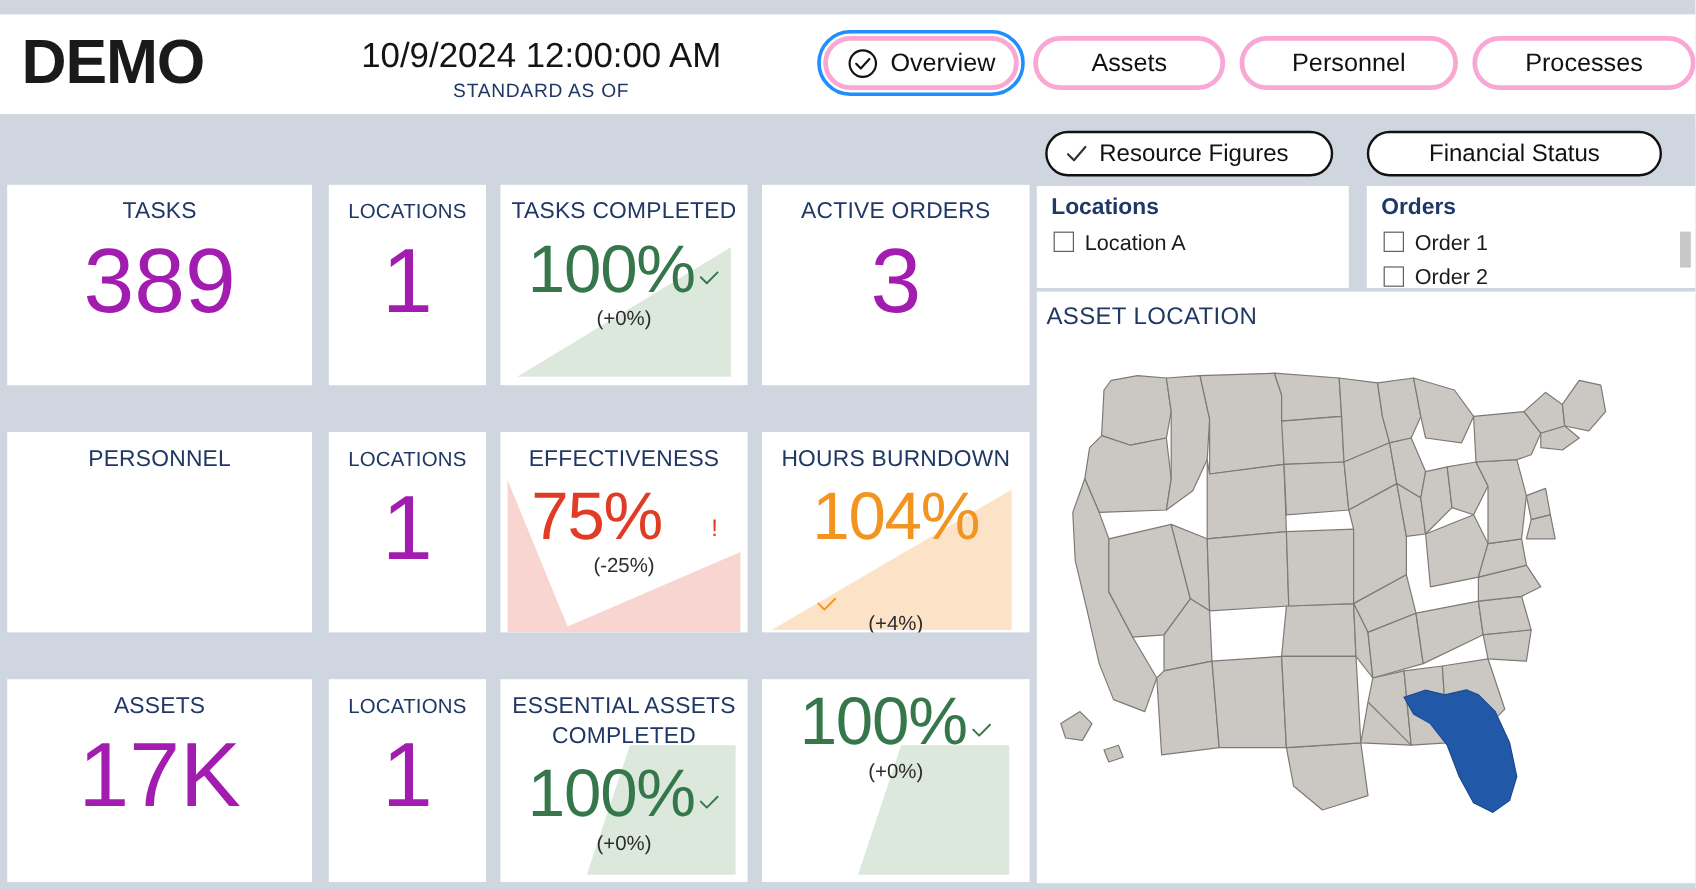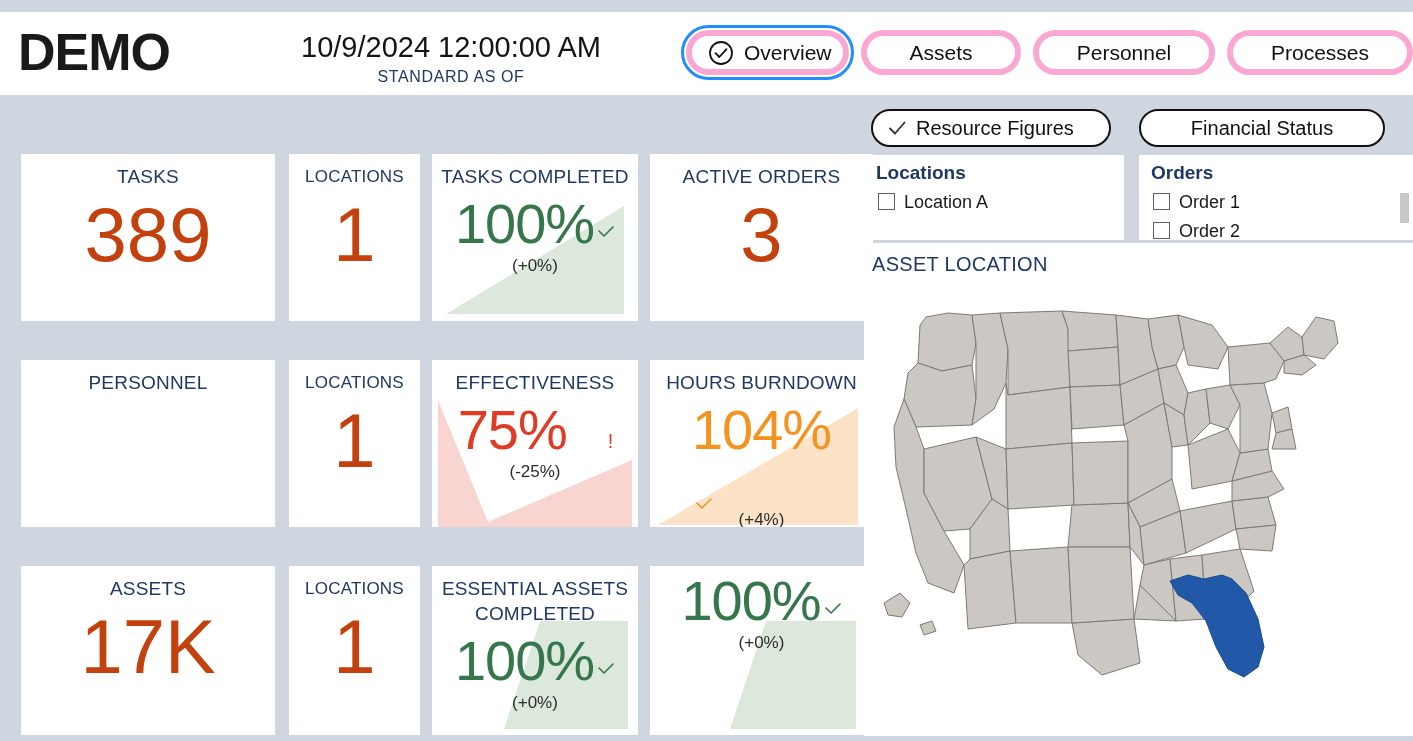--- a/index.html
+++ b/index.html
@@ -60,21 +60,21 @@
   }
 
   .navbar {
     position: absolute;
     left: 686px; top: 18px;
     display: flex;
     gap: 12px;
   }
   .navbtn {
     height: 45px;
-    border: 6px solid #f9a8d4;
+    border: 4px solid #f9a8d4;
     border-radius: 23px;
     background: #ffffff;
     font-size: 21px;
     color: #111111;
     font-family: "Liberation Sans", sans-serif;
     display: flex;
     align-items: center;
     justify-content: center;
     gap: 10px;
     cursor: pointer;
@@ -104,21 +104,21 @@
   }
 
   
   .kpi-grid {
     position: absolute;
     left: 6px; top: 59px;
     width: 852px;
     height: 581px;
   }
 
-  .kpi-row { position: absolute; left: 15px; width: 819px; height: 167px; }
+  .kpi-row { position: absolute; left: 0; width: 819px; height: 167px; }
   .kpi-row.r1 { top: 0; }
   .kpi-row.r2 { top: 206px; }
   .kpi-row.r3 { top: 412px; height: 169px; }
 
   .tile {
     position: absolute;
     top: 0;
     height: 100%;
     background: #ffffff;
     overflow: hidden;
@@ -139,21 +139,21 @@
     letter-spacing: 0.2px;
   }
   .tile-title.small { font-size: 17px; }
 
   .tile-value {
     position: relative;
     z-index: 2;
     text-align: center;
     font-size: 76px;
     line-height: 80px;
-    color: #c2410c;
+    color: #a21caf;
     font-weight: normal;
     margin-top: 6px;
   }
 
   .metric-wrap {
     position: relative;
     z-index: 2;
     text-align: center;
     margin-top: 2px;
   }

